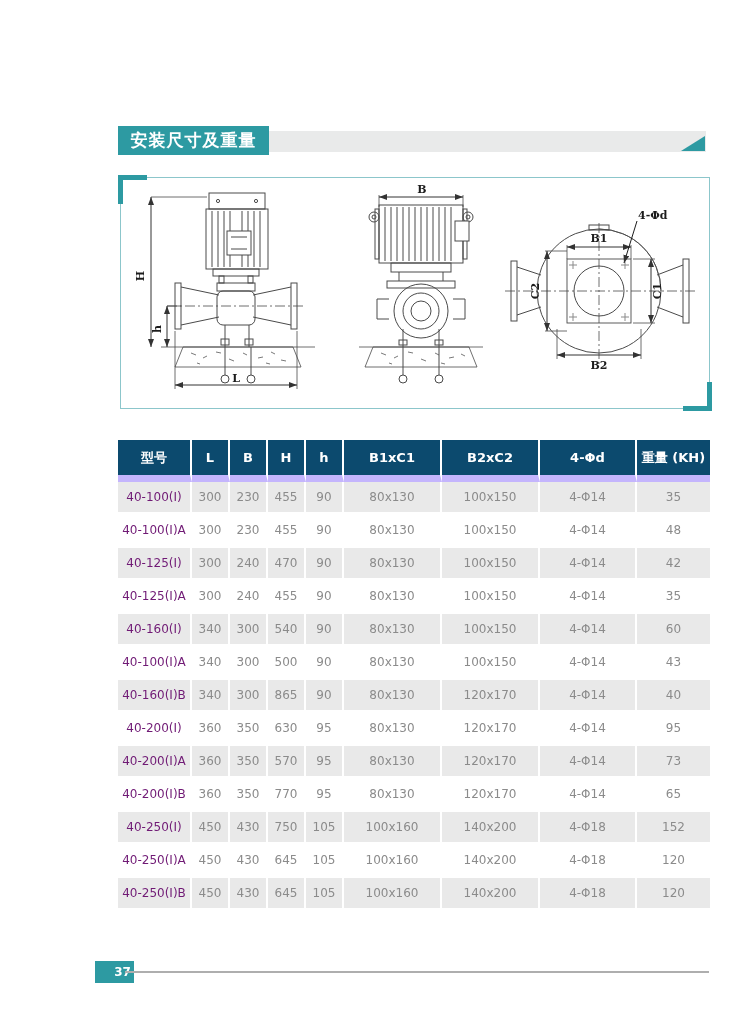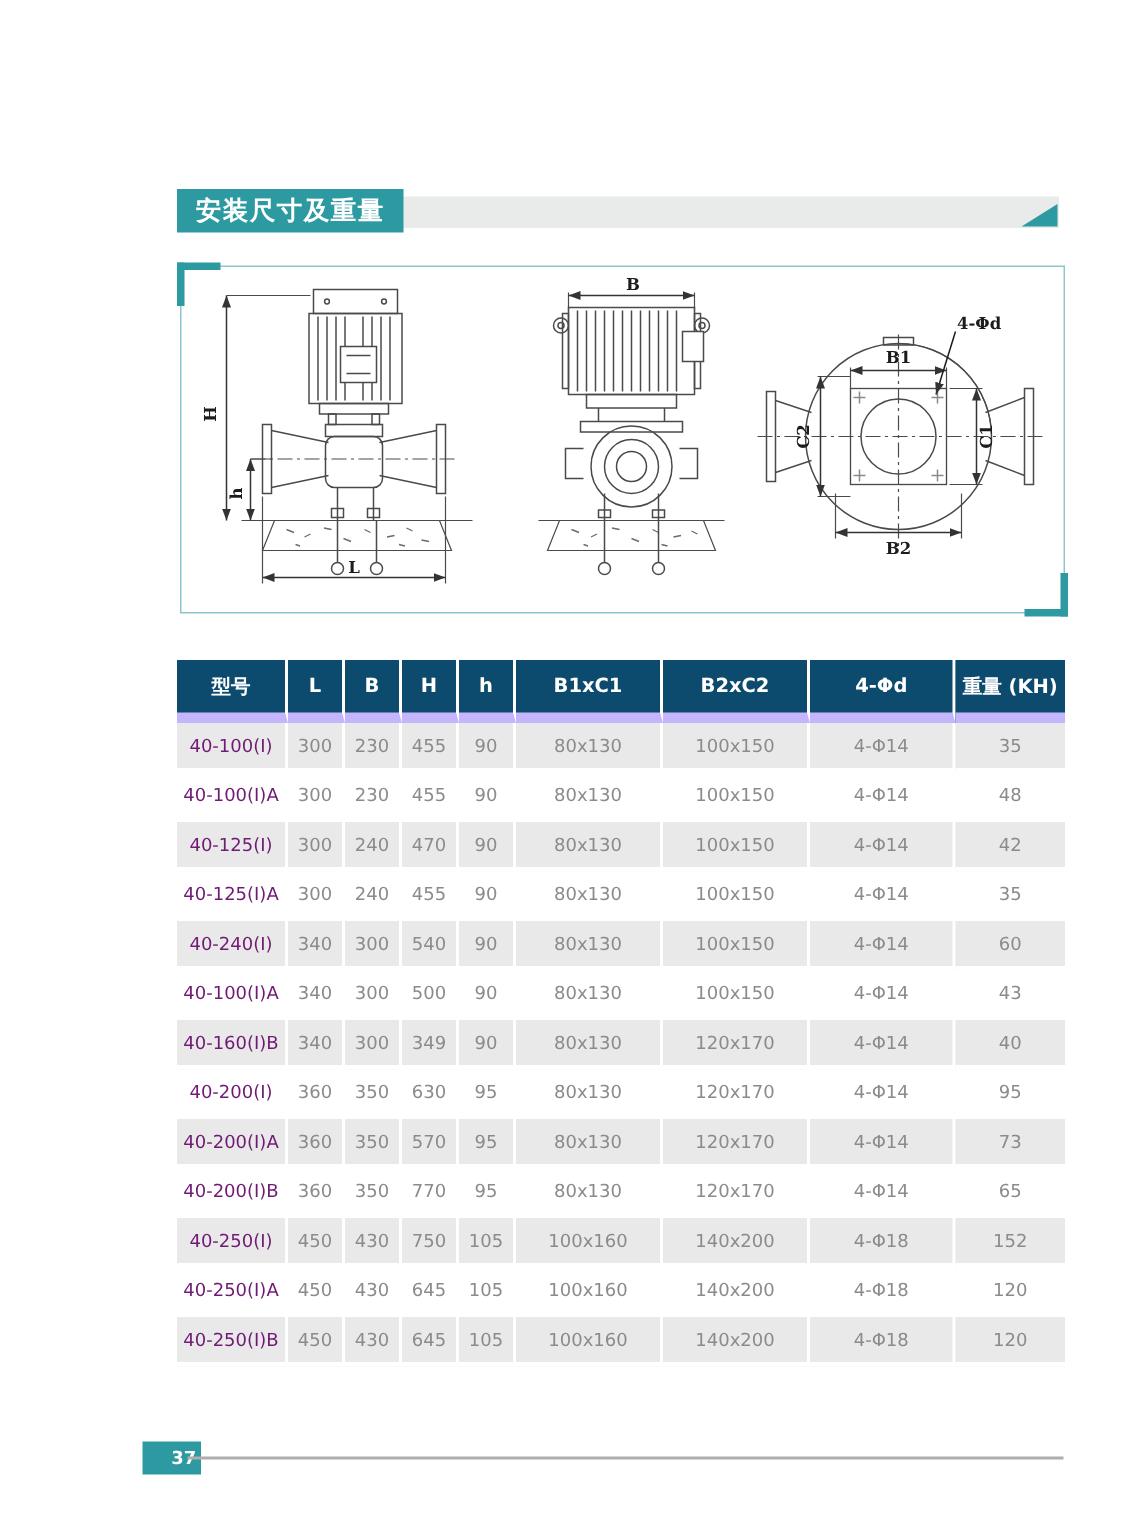--- a/index.html
+++ b/index.html
@@ -267,21 +267,21 @@
           <td>300</td>
           <td>240</td>
           <td>455</td>
           <td>90</td>
           <td>80x130</td>
           <td>100x150</td>
           <td>4-Φ14</td>
           <td>35</td>
         </tr>
         <tr>
-          <td>40-240(I)</td>
+          <td>40-160(I)</td>
           <td>340</td>
           <td>300</td>
           <td>540</td>
           <td>90</td>
           <td>80x130</td>
           <td>100x150</td>
           <td>4-Φ14</td>
           <td>60</td>
         </tr>
         <tr>
@@ -292,21 +292,21 @@
           <td>90</td>
           <td>80x130</td>
           <td>100x150</td>
           <td>4-Φ14</td>
           <td>43</td>
         </tr>
         <tr>
           <td>40-160(I)B</td>
           <td>340</td>
           <td>300</td>
-          <td>349</td>
+          <td>865</td>
           <td>90</td>
           <td>80x130</td>
           <td>120x170</td>
           <td>4-Φ14</td>
           <td>40</td>
         </tr>
         <tr>
           <td>40-200(I)</td>
           <td>360</td>
           <td>350</td>

